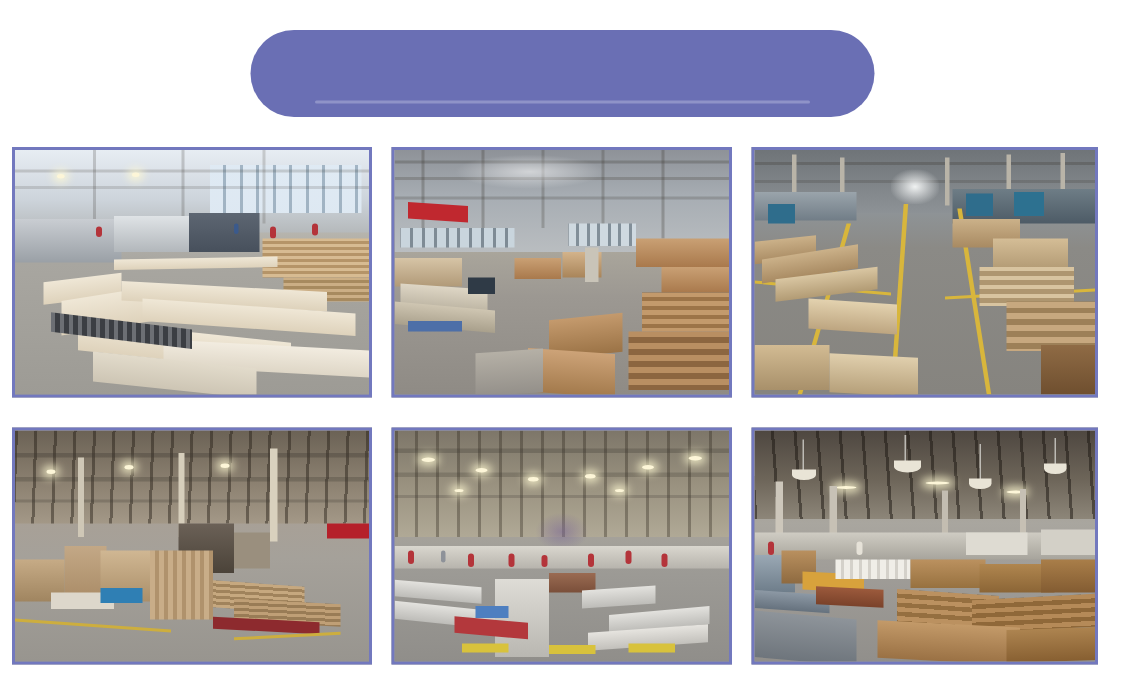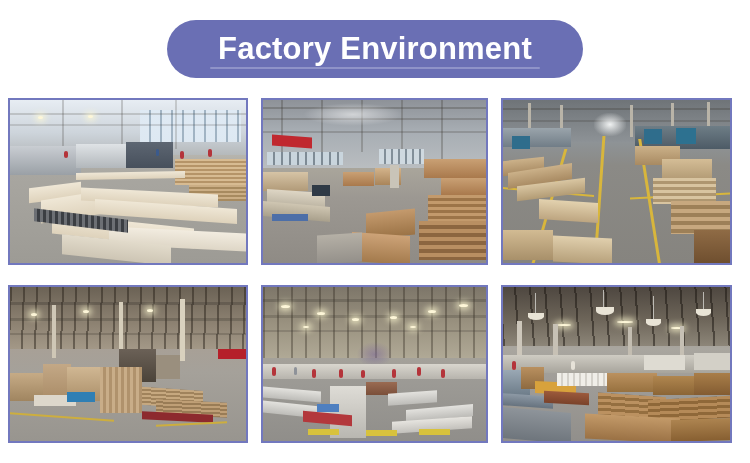--- a/index.html
+++ b/index.html
@@ -108,21 +108,20 @@
     background:linear-gradient(#4e4740,#6d6559 55%,#8d8679);}
   #p6 .pend{position:absolute;background:#e9e4d6;border-radius:0 0 50% 50%;}
   #p6 .pendwire{position:absolute;width:1px;background:rgba(230,230,225,.7);}
   #p6 .brown2{position:absolute;background:linear-gradient(#bb915f,#97713f);}
 </style>
 </head>
 <body style="background: rgb(255, 255, 255);">
 
 <div id="banner-wrap">
   <div id="banner" style="background: rgb(106, 111, 180);">
-    <div id="banner-title" style="color: rgb(255, 255, 255);">Factory Environment</div>
     <div id="banner-underline" style="background: rgb(143, 147, 200);"></div>
   </div>
 </div>
 
 <div id="grid">
 
   <div class="photo" id="p1" title="Bright factory hall with pale door slabs stacked on conveyor rollers and workers near machinery" aria-label="Bright factory hall with pale door slabs stacked on conveyor rollers and workers near machinery" style="border-color: rgb(114, 120, 190);">
     <div class="scene">
       <div class="roof"></div>
       <div class="winrow"></div>

